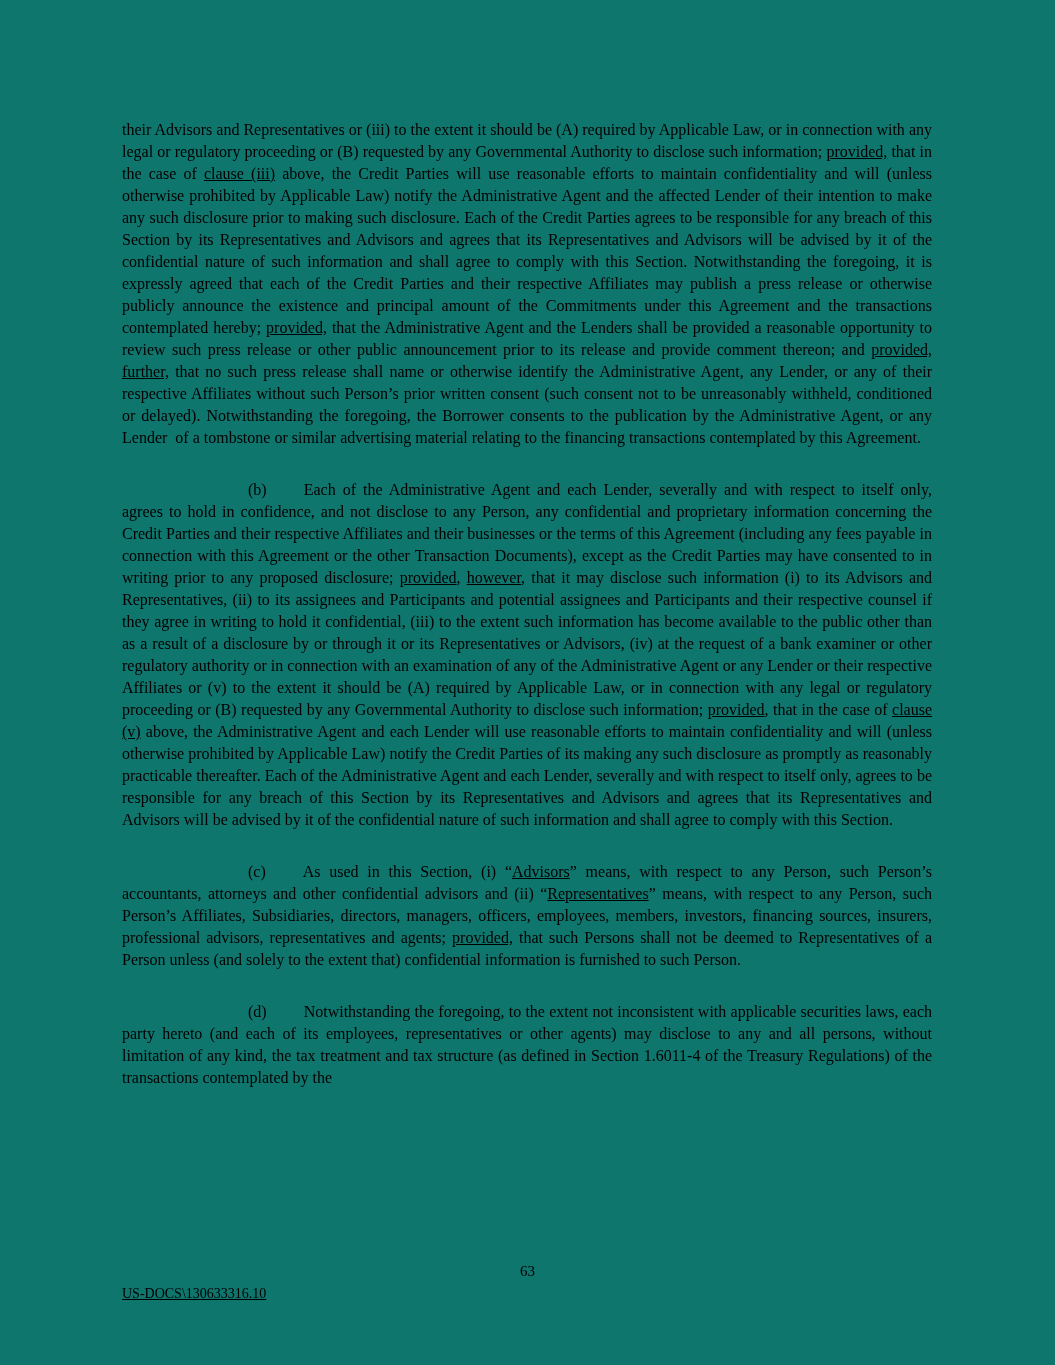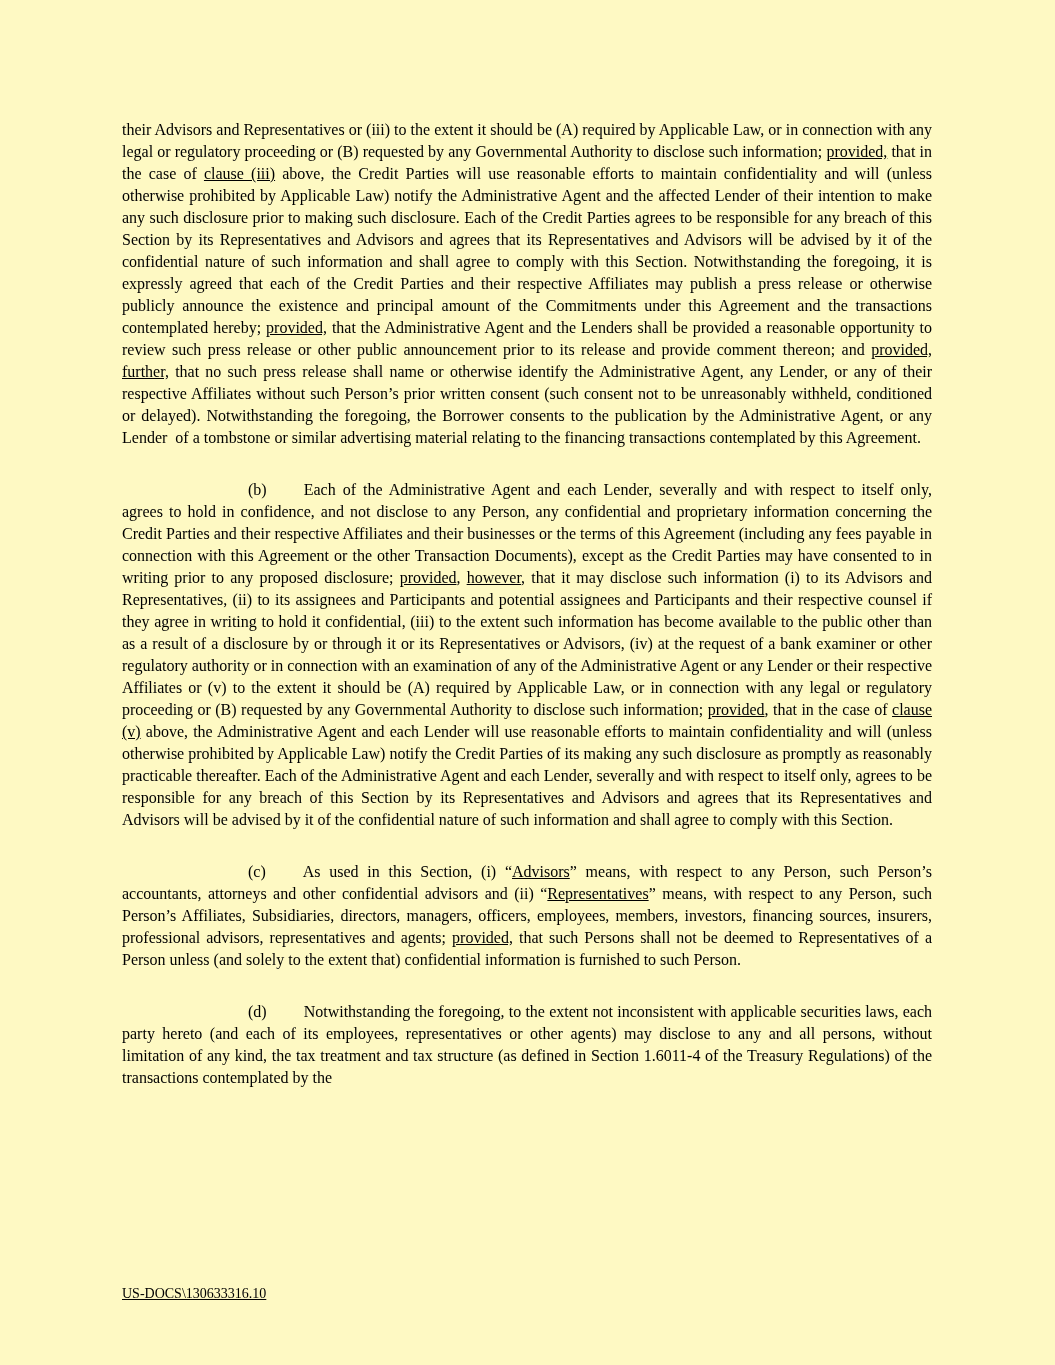--- a/index.html
+++ b/index.html
@@ -5,21 +5,21 @@
   html, body {
     margin: 0;
     padding: 0;
     background: #e8e8e8;
   }
   .page {
     position: relative;
     width: 1055px;
     height: 1365px;
     margin: 0 auto;
-    background: #fef9c3;
+    background: #0f766e;
     font-family: "Liberation Serif", serif;
     color: #000000;
     overflow: hidden;
   }
   .content {
     position: absolute;
     left: 122px;
     top: 119px;
     width: 810px;
   }
@@ -63,14 +63,15 @@
 
 <div class="page">
   <div class="content">
     <div>
         <p class="para"><span>their Advisors and Representatives or (iii) to the extent it should be (A) required by Applicable Law, or in connection with any legal or regulatory proceeding or (B) requested by any Governmental Authority to disclose such information; </span><span class="u">provided,</span><span> that in the case of </span><span class="u">clause (iii)</span><span> above, the Credit Parties will use reasonable efforts to maintain confidentiality and will (unless otherwise prohibited by Applicable Law) notify the Administrative Agent and the affected Lender of their intention to make any such disclosure prior to making such disclosure.  Each of the Credit Parties agrees to be responsible for any breach of this Section by its Representatives and Advisors and agrees that its Representatives and Advisors will be advised by it of the confidential nature of such information and shall agree to comply with this Section.  Notwithstanding the foregoing, it is expressly agreed that each of the Credit Parties and their respective Affiliates may publish a press release or otherwise publicly announce the existence and principal amount of the Commitments under this Agreement and the transactions contemplated hereby; </span><span class="u">provided,</span><span> that the Administrative Agent and the Lenders shall be provided a reasonable opportunity to review such press release or other public announcement prior to its release and provide comment thereon; and </span><span class="u">provided,</span><span> </span><span class="u">further,</span><span> that no such press release shall name or otherwise identify the Administrative Agent, any Lender, or any of their respective Affiliates without such Person’s prior written consent (such consent not to be unreasonably withheld, conditioned or delayed).  Notwithstanding the foregoing, the Borrower consents to the publication by the Administrative Agent, or any Lender&nbsp; of a tombstone or similar advertising material relating to the financing transactions contemplated by this Agreement.</span></p>
         <p class="para indented"><span class="para-label">(b)</span><span class="tab"></span><span>Each of the Administrative Agent and each Lender, severally and with respect to itself only, agrees to hold in confidence, and not disclose to any Person, any confidential and proprietary information concerning the Credit Parties and their respective Affiliates and their businesses or the terms of this Agreement (including any fees payable in connection with this Agreement or the other Transaction Documents), except as the Credit Parties may have consented to in writing prior to any proposed disclosure; </span><span class="u">provided</span><span>, </span><span class="u">however</span><span>, that it may disclose such information (i) to its Advisors and Representatives, (ii) to its assignees and Participants and potential assignees and Participants and their respective counsel if they agree in writing to hold it confidential, (iii) to the extent such information has become available to the public other than as a result of a disclosure by or through it or its Representatives or Advisors, (iv) at the request of a bank examiner or other regulatory authority or in connection with an examination of any of the Administrative Agent or any Lender or their respective Affiliates or (v) to the extent it should be (A) required by Applicable Law, or in connection with any legal or regulatory proceeding or (B) requested by any Governmental Authority to disclose such information; </span><span class="u">provided</span><span>, that in the case of </span><span class="u">clause (v)</span><span> above, the Administrative Agent and each Lender will use reasonable efforts to maintain confidentiality and will (unless otherwise prohibited by Applicable Law) notify the Credit Parties of its making any such disclosure as promptly as reasonably practicable thereafter.  Each of the Administrative Agent and each Lender, severally and with respect to itself only, agrees to be responsible for any breach of this Section by its Representatives and Advisors and agrees that its Representatives and Advisors will be advised by it of the confidential nature of such information and shall agree to comply with this Section.</span></p>
         <p class="para indented"><span class="para-label">(c)</span><span class="tab"></span><span>As used in this Section, (i) “</span><span class="u">Advisors</span><span>” means, with respect to any Person, such Person’s accountants, attorneys and other confidential advisors and (ii) “</span><span class="u">Representatives</span><span>” means, with respect to any Person, such Person’s Affiliates, Subsidiaries, directors, managers, officers, employees, members, investors, financing sources, insurers, professional advisors, representatives and agents; </span><span class="u">provided,</span><span> that such Persons shall not be deemed to Representatives of a Person unless (and solely to the extent that) confidential information is furnished to such Person.</span></p>
         <p class="para indented"><span class="para-label">(d)</span><span class="tab"></span><span>Notwithstanding the foregoing, to the extent not inconsistent with applicable securities laws, each party hereto (and each of its employees, representatives or other agents) may disclose to any and all persons, without limitation of any kind, the tax treatment and tax structure (as defined in Section 1.6011-4 of the Treasury Regulations) of the transactions contemplated by the</span></p>
       </div>
   </div>
+  <div class="page-number">63</div>
   <div class="doc-id">US-DOCS\130633316.10</div>
 </div>
 
 </body></html>

